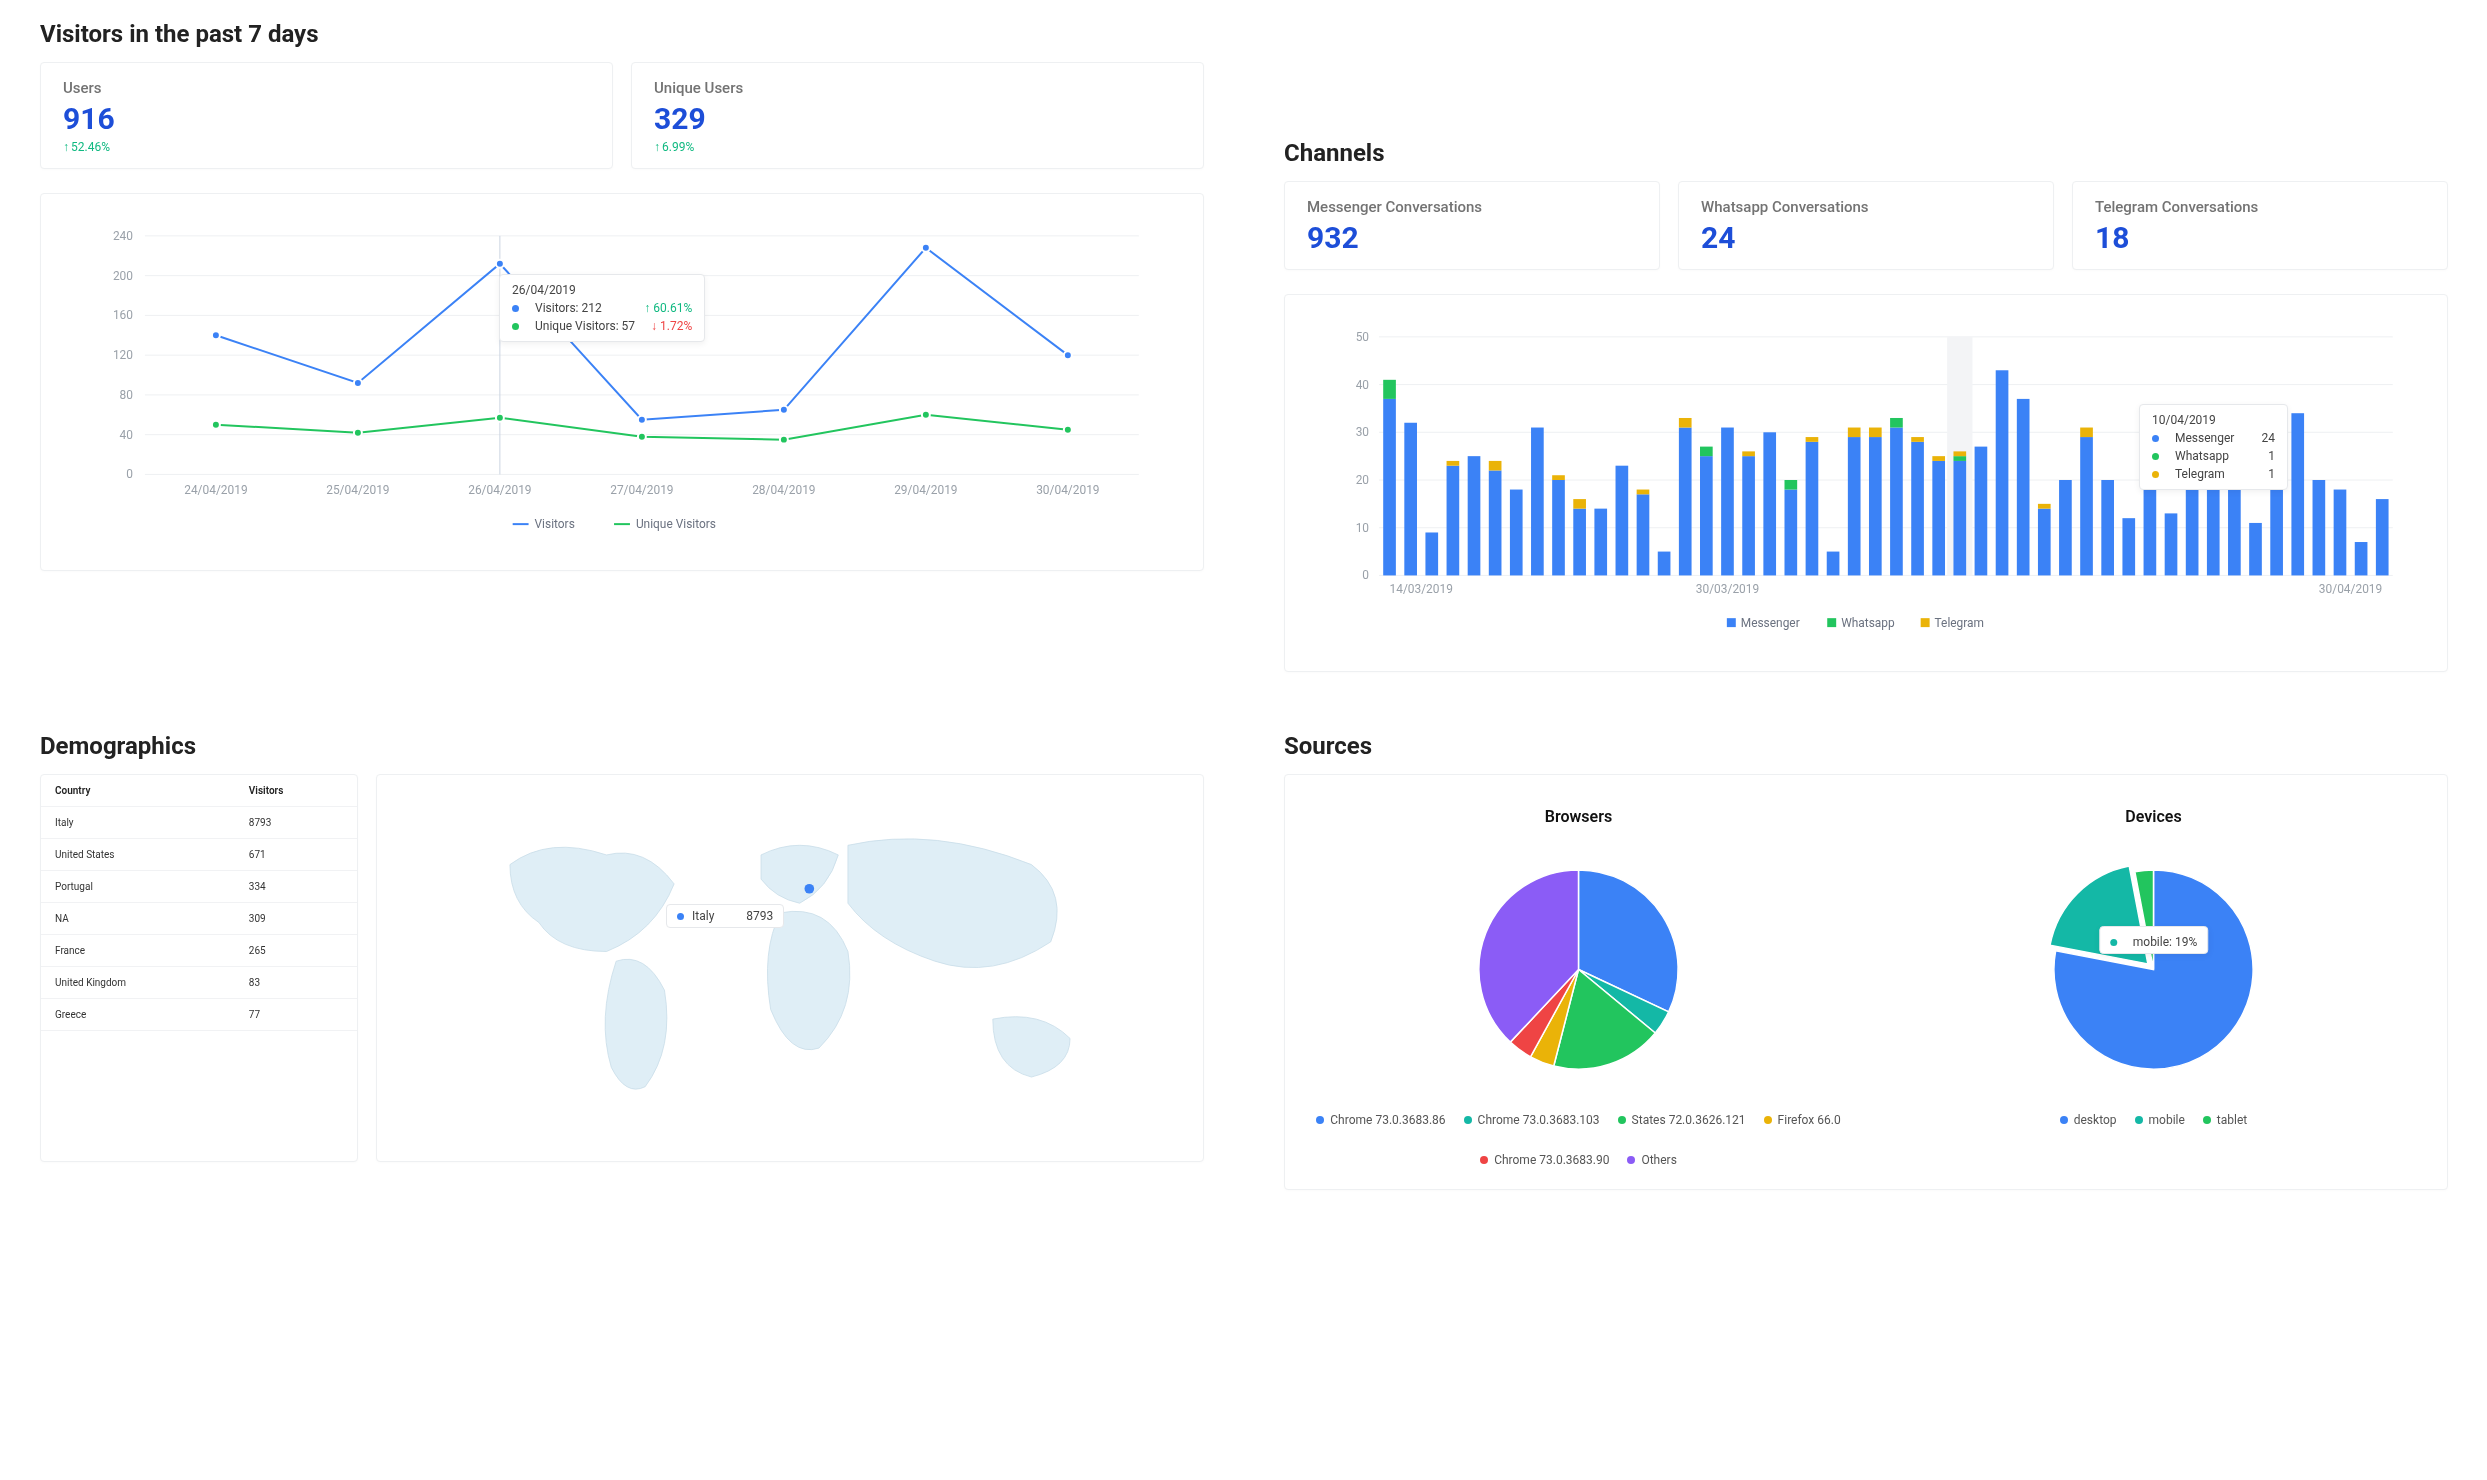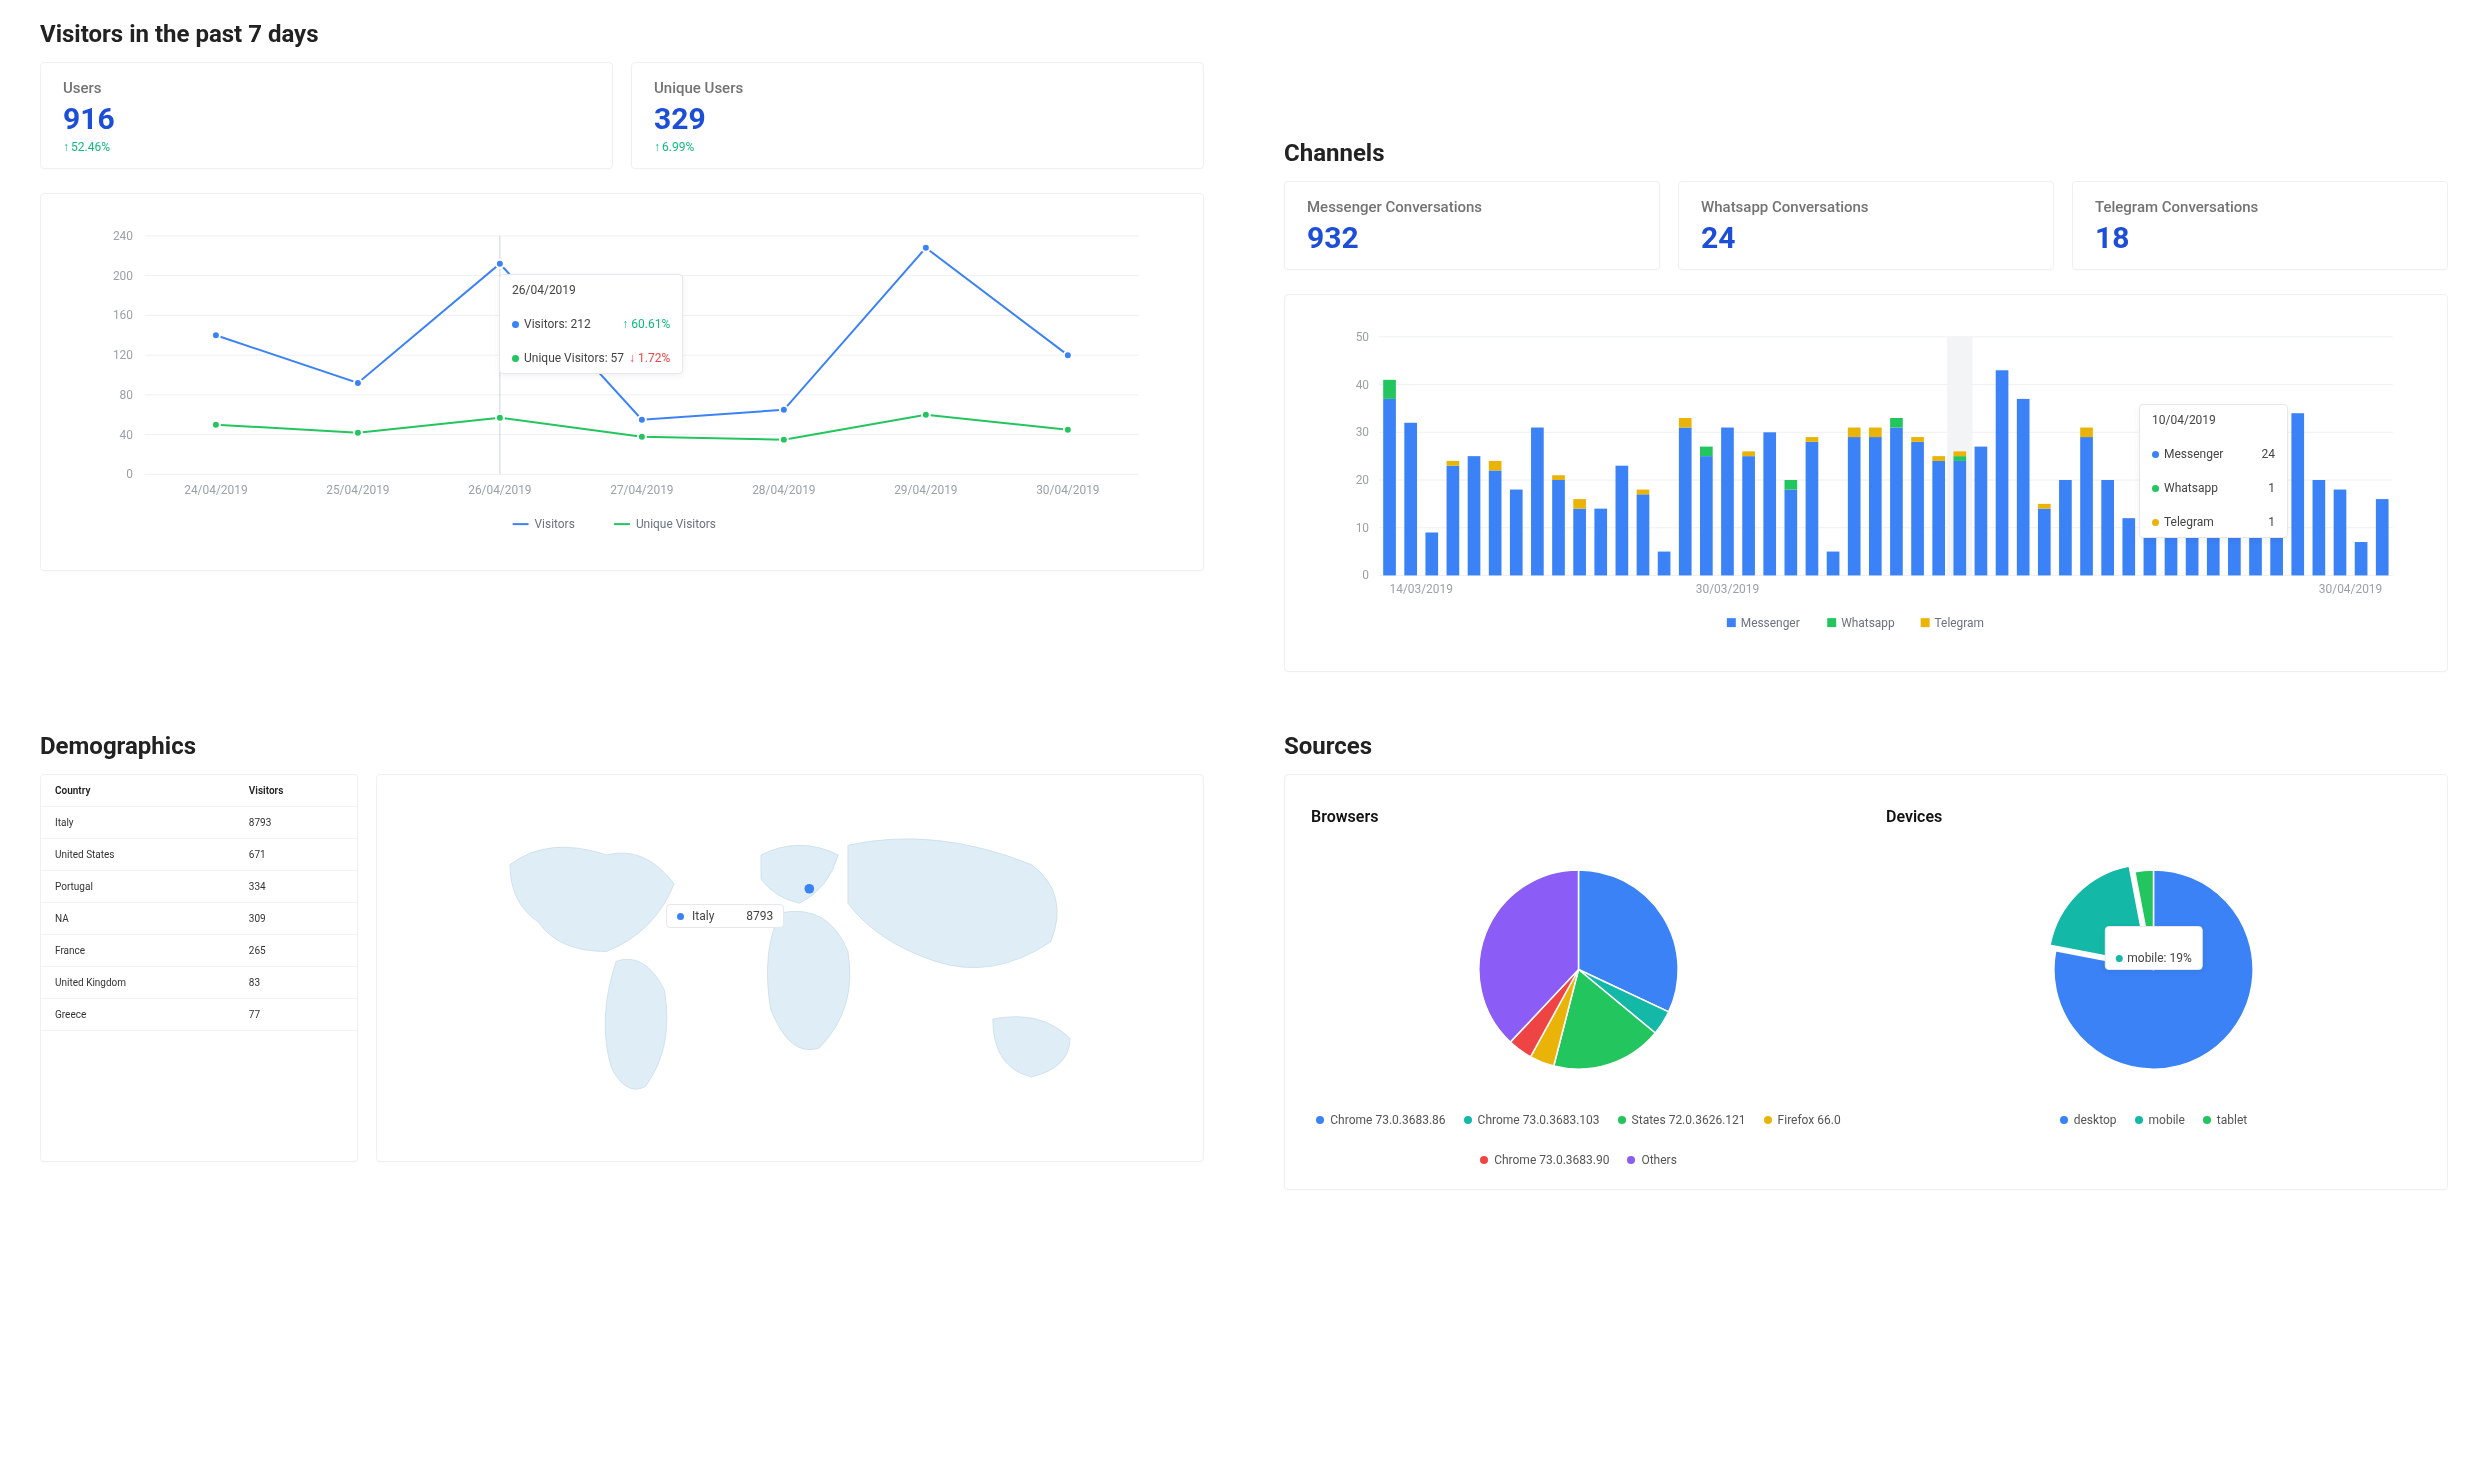--- a/index.html
+++ b/index.html
@@ -34,33 +34,33 @@
     position: absolute;
     background: #fff;
     border: 1px solid #e6e8eb;
     border-radius: 4px;
     padding: 8px 12px;
     font-size: 12px;
     color: #444;
     box-shadow: 0 2px 6px rgba(0,0,0,0.06);
     min-width: 149px;
   }
-  .tooltip .tt-row { display: flex; align-items: center; gap: 5px; margin-top: 20px; text-align: center; }
+  .tooltip .tt-row { display: flex; align-items: center; gap: 16px; margin-top: 4px; text-align: center; }
   .tooltip .dot { width: 7px; height: 7px; border-radius: 50%; display: inline-block; }
   .tooltip .val { margin-left: auto; }
   .table { width: 100%; border-collapse: collapse; }
   .table th, .table td { text-align: left; padding: 10px 14px; font-size: 10px; border-bottom: 1px solid #f1f2f4; }
   .table th { font-weight: 600; color: #222; }
   .table td { color: #333; }
   .demo-wrap { display: flex; gap: 18px; }
   .demo-table { width: 318px; }
   .demo-map { flex: 1; min-height: 378px; position: relative; }
   .pies { display: flex; gap: 40px; }
   .pie-col { flex: 1; position: relative; }
-  .pie-title { text-align: left; font-weight: 600; font-size: 16px; margin: 10px 0 14px; }
+  .pie-title { text-align: center; font-weight: 600; font-size: 16px; margin: 10px 0 14px; }
   .legend-row { display: flex; align-items: center; gap: 6px; font-size: 12px; color: #555; }
   .legend-wrap { display: flex; flex-wrap: wrap; gap: 26px 18px; justify-content: center; margin-top: 10px; }
   .sq { width: 8px; height: 8px; border-radius: 50%; display: inline-block; }
   .map-tooltip {
     position: absolute;
     top: 129px; left: 289px;
     background: #fff;
     border: 1px solid #e6e8eb;
     border-radius: 4px;
     padding: 4px 10px;

